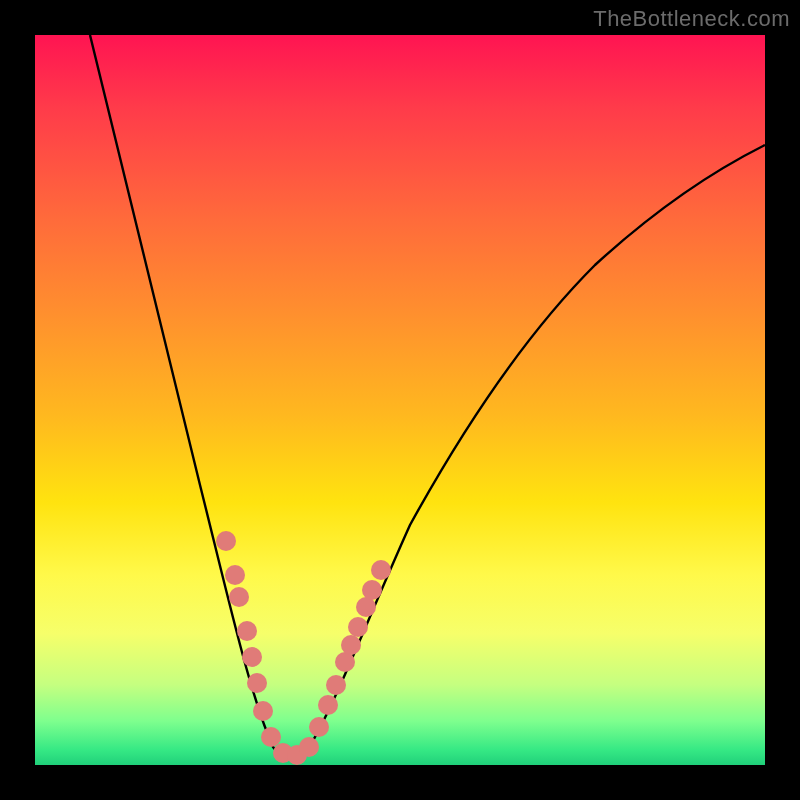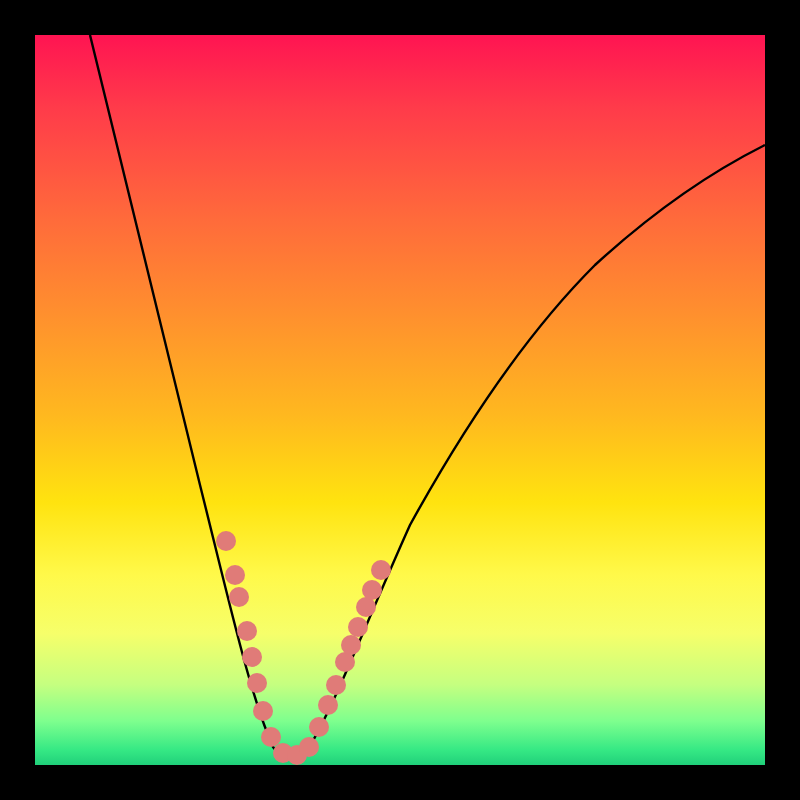--- a/index.html
+++ b/index.html
@@ -63,20 +63,21 @@
     top: 0;
     width: 100%;
     height: 100%;
   }
 </style>
 </head>
 <body>
 
 <div class="outer">
 
+  <div class="watermark">TheBottleneck.com</div>
 
   <div class="plot-area">
     <div class="gradient-bg"></div>
 
     <svg class="overlay" viewBox="0 0 730 730" preserveAspectRatio="none">
 
       <path fill="none" stroke="#000" stroke-width="2.4" d="
             M 55 0
             C 90 140, 130 310, 165 450
             C 195 570, 215 660, 238 712

